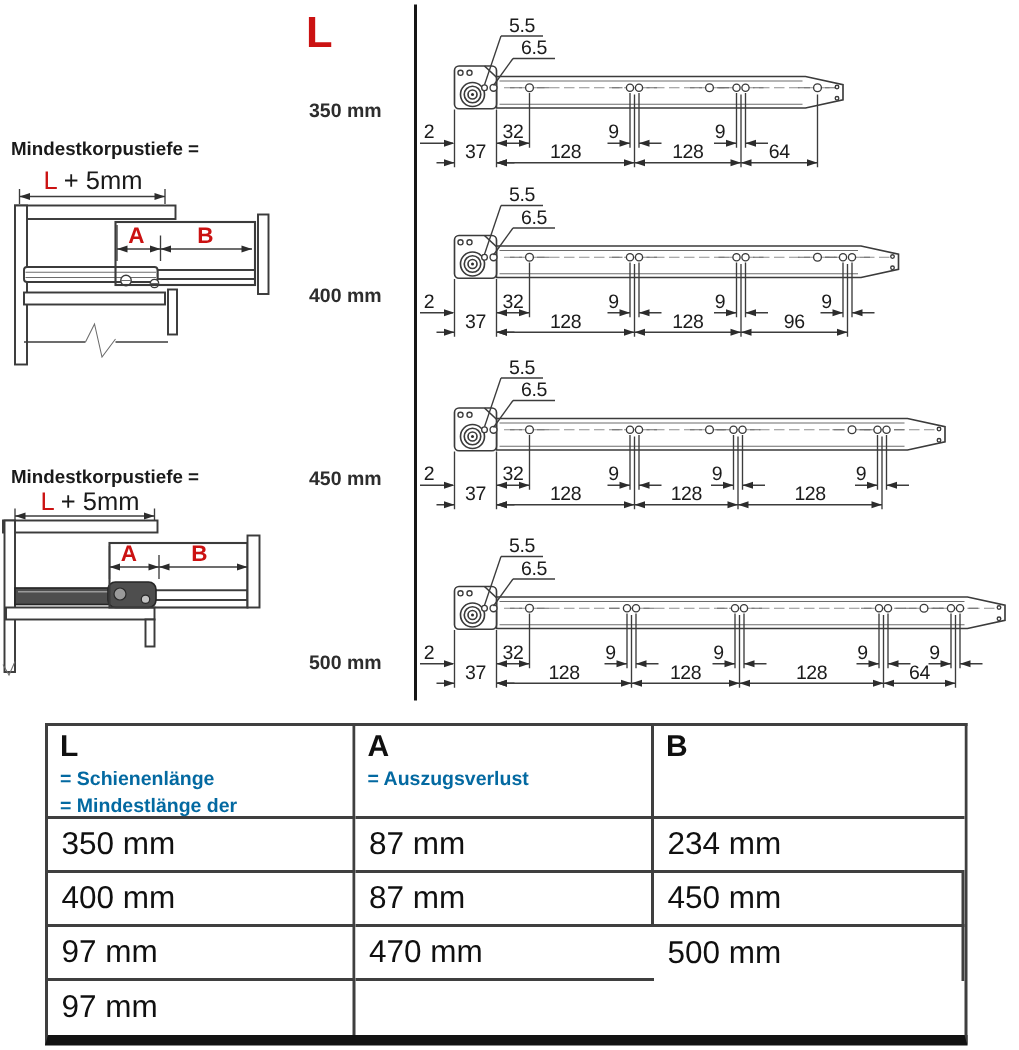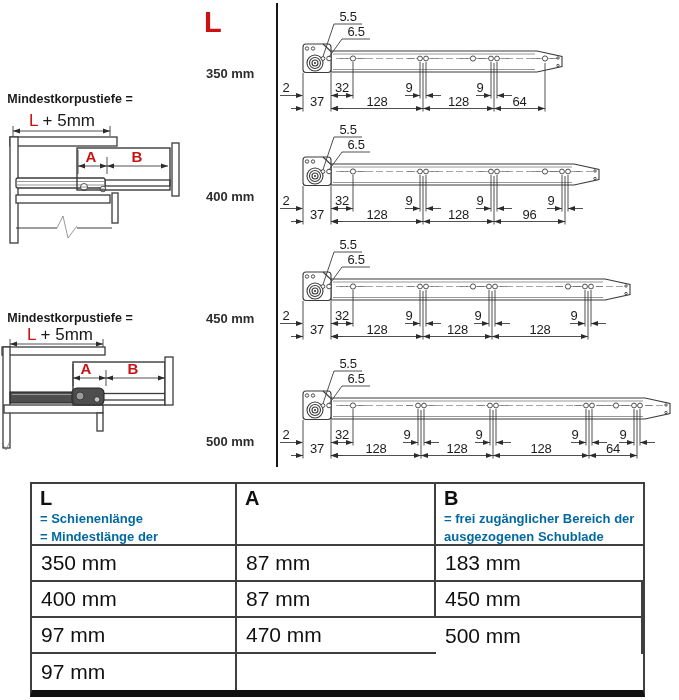--- a/index.html
+++ b/index.html
@@ -564,30 +564,29 @@
     </svg>
 
   <div class="dim-table">
     <div class="cell th">
       <div class="th-key">L</div>
       <div class="th-desc">= Schienenlänge
 = Mindestlänge der Schublade</div>
     </div>
     <div class="cell th">
       <div class="th-key">A</div>
+      <div class="th-desc">= Auszugsverlust</div>
     </div>
     <div class="cell th last-col">
       <div class="th-key">B</div>
-      <div class="th-desc">= frei zugänglicher Bereich der
-ausgezogenen Schublade</div>
     </div>
 
     <div class="cell td">350 mm</div>
     <div class="cell td">87 mm</div>
-    <div class="cell td last-col">183 mm</div>
+    <div class="cell td last-col">234 mm</div>
 
     <div class="cell td">400 mm</div>
     <div class="cell td">87 mm</div>
 
     <div class="cell td">450 mm</div>
     <div class="cell td">97 mm</div>
     <div class="cell td last-col">470 mm</div>
 
     <div class="cell td last-row">500 mm</div>
     <div class="cell td last-row">97 mm</div>

